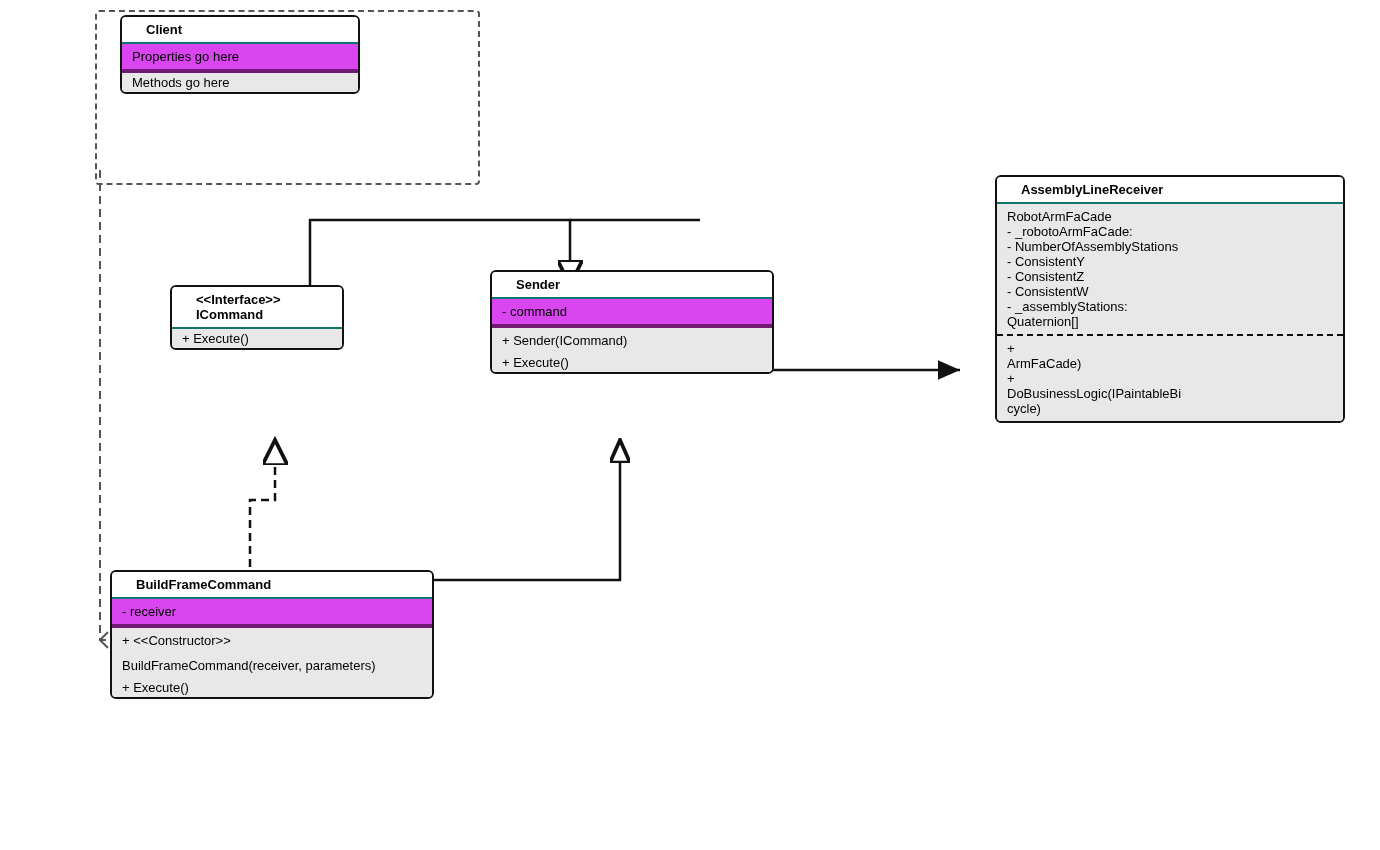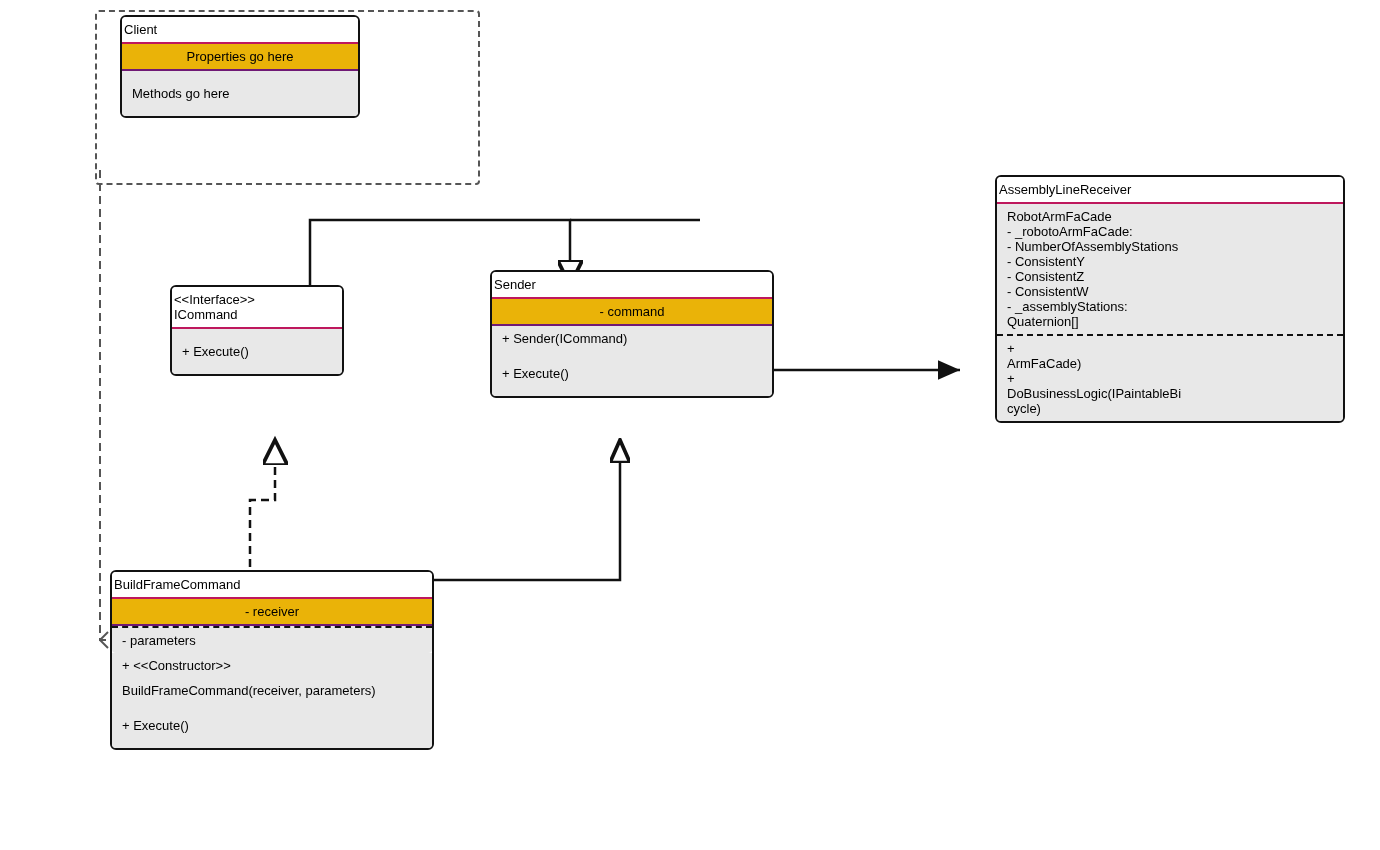--- a/index.html
+++ b/index.html
@@ -22,37 +22,36 @@
     
     .uml-class {
       position: absolute;
       border: 2.5px solid #111;
       border-radius: 6px;
       background: #fff;
       font-size: 13px;
     }
 
     .uml-class .class-name {
-      padding: 5px 2px;
-      font-weight: normal;
+      padding: 5px 24px;
+      font-weight: bold;
       text-align: left;
-      border-bottom: 2px solid #be185d;
+      border-bottom: 2px solid #0f766e;
       background: #fff;
       border-radius: 4px 4px 0 0;
     }
 
     .uml-class .class-section-solid {
       padding: 5px 10px;
-      background: #eab308;
-      border-bottom: 2px solid #701a75;
-      text-align: center;
+      background: #d946ef;
+      border-bottom: 4px solid #701a75;
     }
 
     .uml-class .class-section-last {
-      padding: 15px 10px;
+      padding: 2px 10px;
       background: #e8e8e8;
       border-radius: 0 0 4px 4px;
     }
 
     .uml-class .class-section-last-dashed {
       padding: 5px 10px;
       background: #e8e8e8;
       border-top: 2px dashed #111;
       border-radius: 0 0 4px 4px;
     }
@@ -136,23 +135,20 @@
   <div class="uml-class" style="left: 490px; top: 270px; width: 284px;">
     <div class="class-name">Sender</div>
     <div class="class-section-solid">- command</div>
     <div class="class-section-no-border">+ Sender(ICommand)</div>
     <div class="class-section-last">+ Execute()</div>
   </div>
 
   <div class="uml-class" style="left: 110px; top: 570px; width: 324px;">
     <div class="class-name">BuildFrameCommand</div>
     <div class="class-section-solid">- receiver</div>
-    <div class="class-section-last-dashed">
-      <div>- parameters</div>
-    </div>
     <div class="class-section-no-border">+ &lt;&lt;Constructor&gt;&gt;</div>
     <div class="class-section-no-border">BuildFrameCommand(receiver, parameters)</div>
     <div class="class-section-last">+ Execute()</div>
   </div>
 
   <div class="uml-class" style="left: 960px; top: 175px; width: 350px; margin-left: 35px;">
     <div class="class-name">AssemblyLineReceiver</div>
     <div class="class-section-no-border">
       <div>RobotArmFaCade</div>
       <div>- _robotoArmFaCade:</div>

